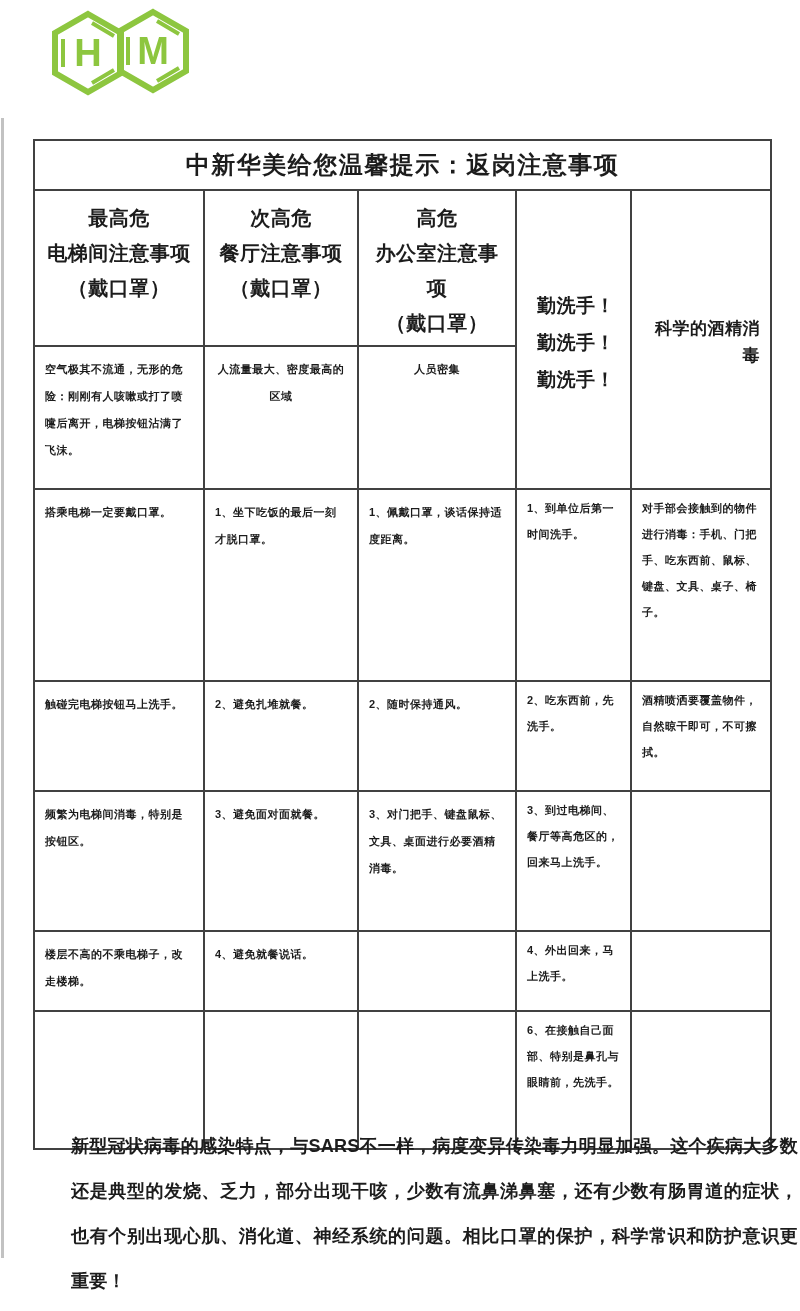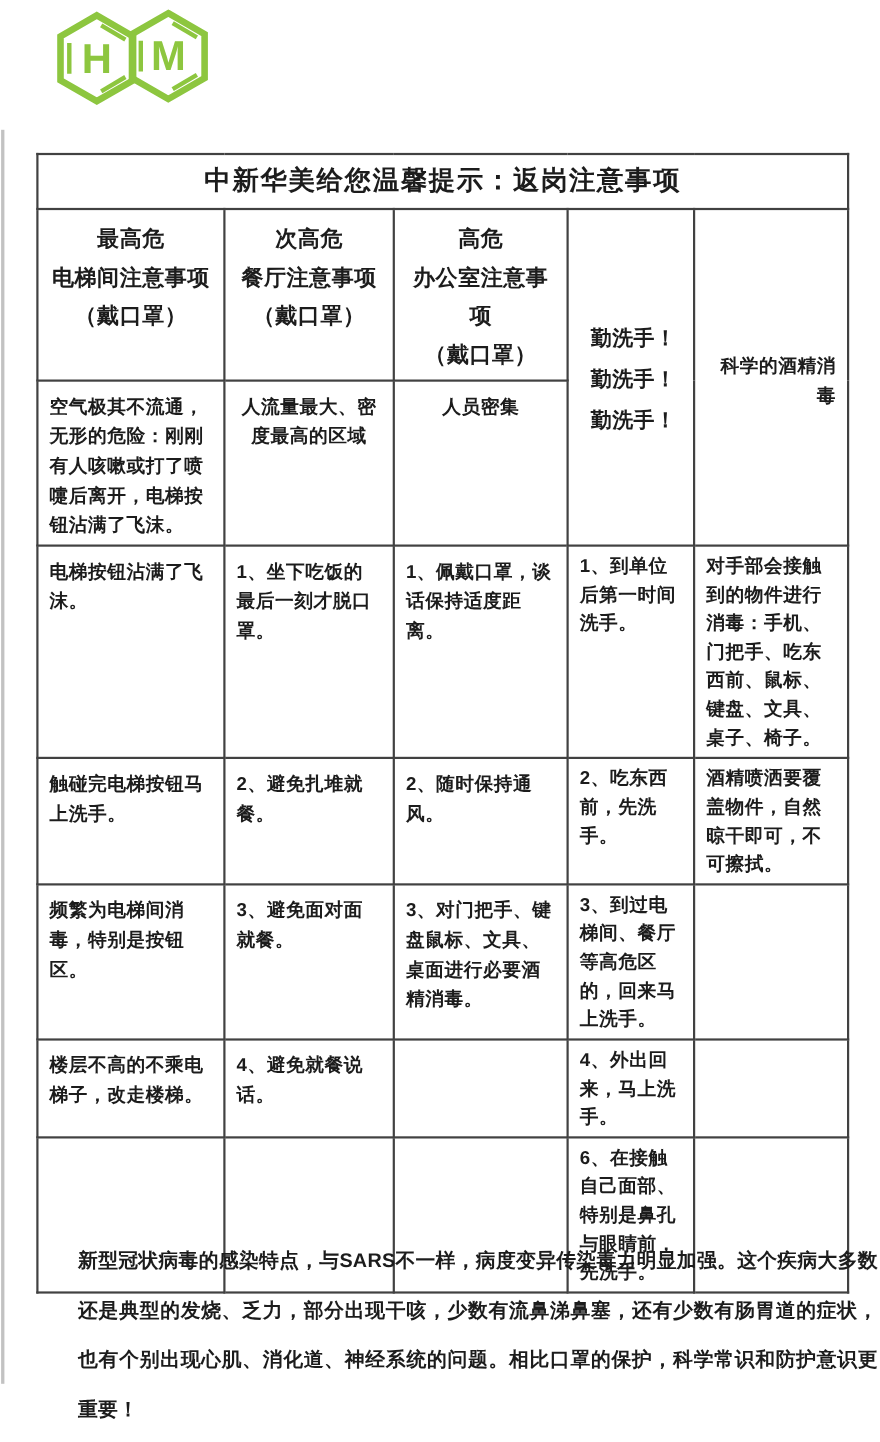--- a/index.html
+++ b/index.html
@@ -36,21 +36,21 @@
   table.notice {
     position: absolute; left: 33px; top: 139px;
     width: 737px;
     border-collapse: collapse; table-layout: fixed;
     background: #fff;
   }
   .notice td {
     border: 2px solid #414141;
     vertical-align: top;
     padding: 9px 10px 4px 10px;
-    font-size: 17px; line-height: 27px;
+    font-size: 11px; line-height: 27px;
     font-weight: 600; letter-spacing: .5px;
     white-space: pre-line;
     overflow: hidden;
   }
   .title-cell {
     text-align: center !important;
     font-size: 24px !important; font-weight: 700 !important;
     line-height: 30px !important;
     letter-spacing: 1.5px !important;
     vertical-align: middle !important;
@@ -141,21 +141,21 @@
 勤洗手！
 勤洗手！</td>
       <td rowspan="2" class="alcohol-cell">科学的酒精消毒</td>
     </tr>
     <tr style="height:143px">
       <td>空气极其不流通，无形的危险：刚刚有人咳嗽或打了喷嚏后离开，电梯按钮沾满了飞沫。</td>
       <td class="c-center">人流量最大、密度最高的区域</td>
       <td class="c-center">人员密集</td>
     </tr>
     <tr style="height:192px">
-      <td>电梯按钮沾满了飞沫。</td>
+      <td>搭乘电梯一定要戴口罩。</td>
       <td>1、坐下吃饭的最后一刻才脱口罩。</td>
       <td>1、佩戴口罩，谈话保持适度距离。</td>
       <td class="tight">1、到单位后第一时间洗手。</td>
       <td class="tight">对手部会接触到的物件进行消毒：手机、门把手、吃东西前、鼠标、键盘、文具、桌子、椅子。</td>
     </tr>
     <tr style="height:110px">
       <td>触碰完电梯按钮马上洗手。</td>
       <td>2、避免扎堆就餐。</td>
       <td>2、随时保持通风。</td>
       <td class="tight">2、吃东西前，先洗手。</td>

